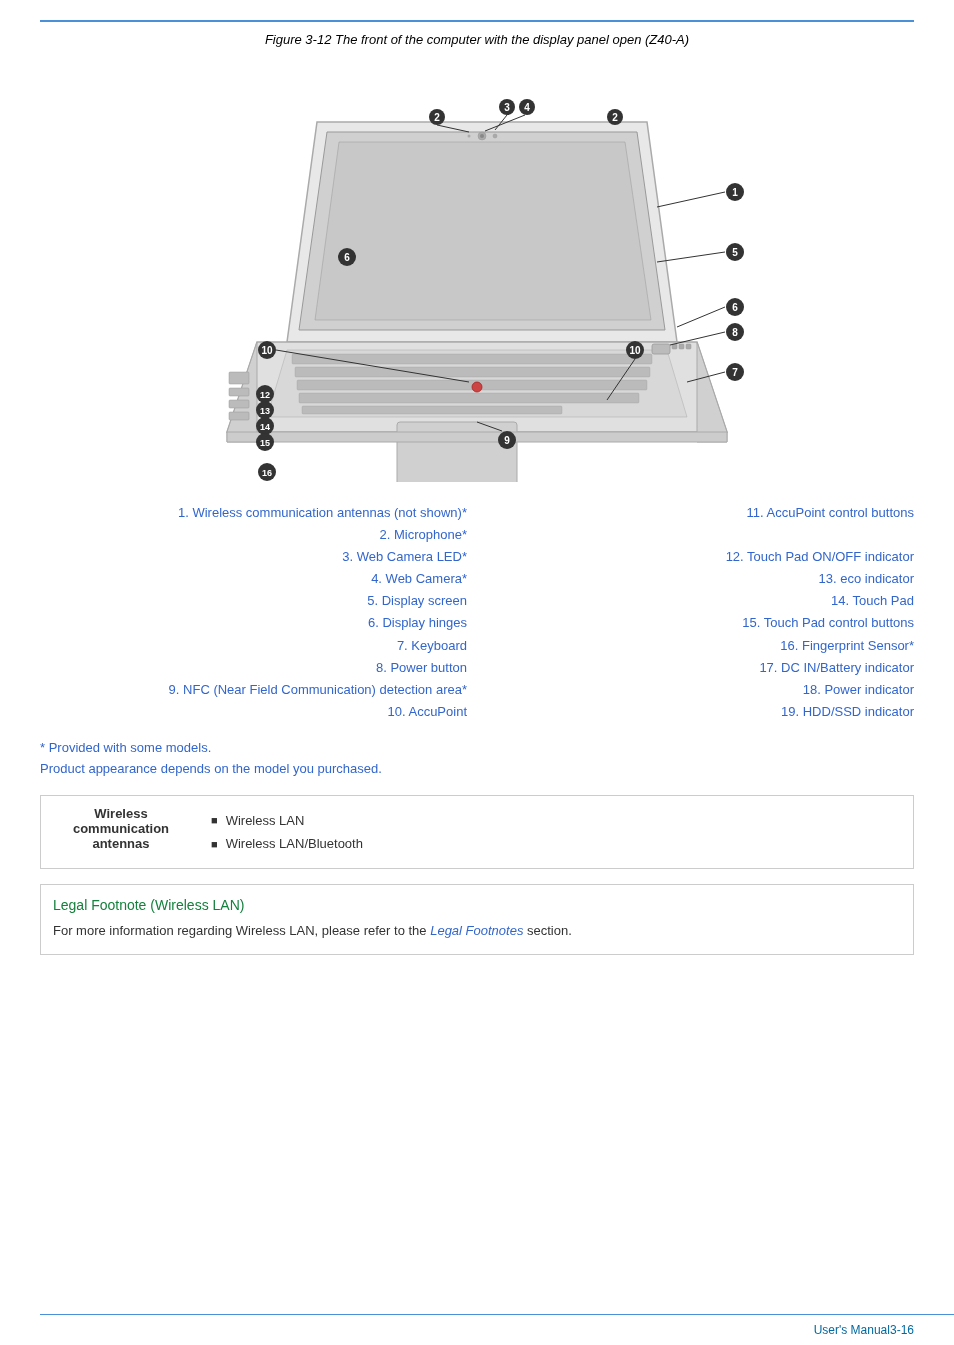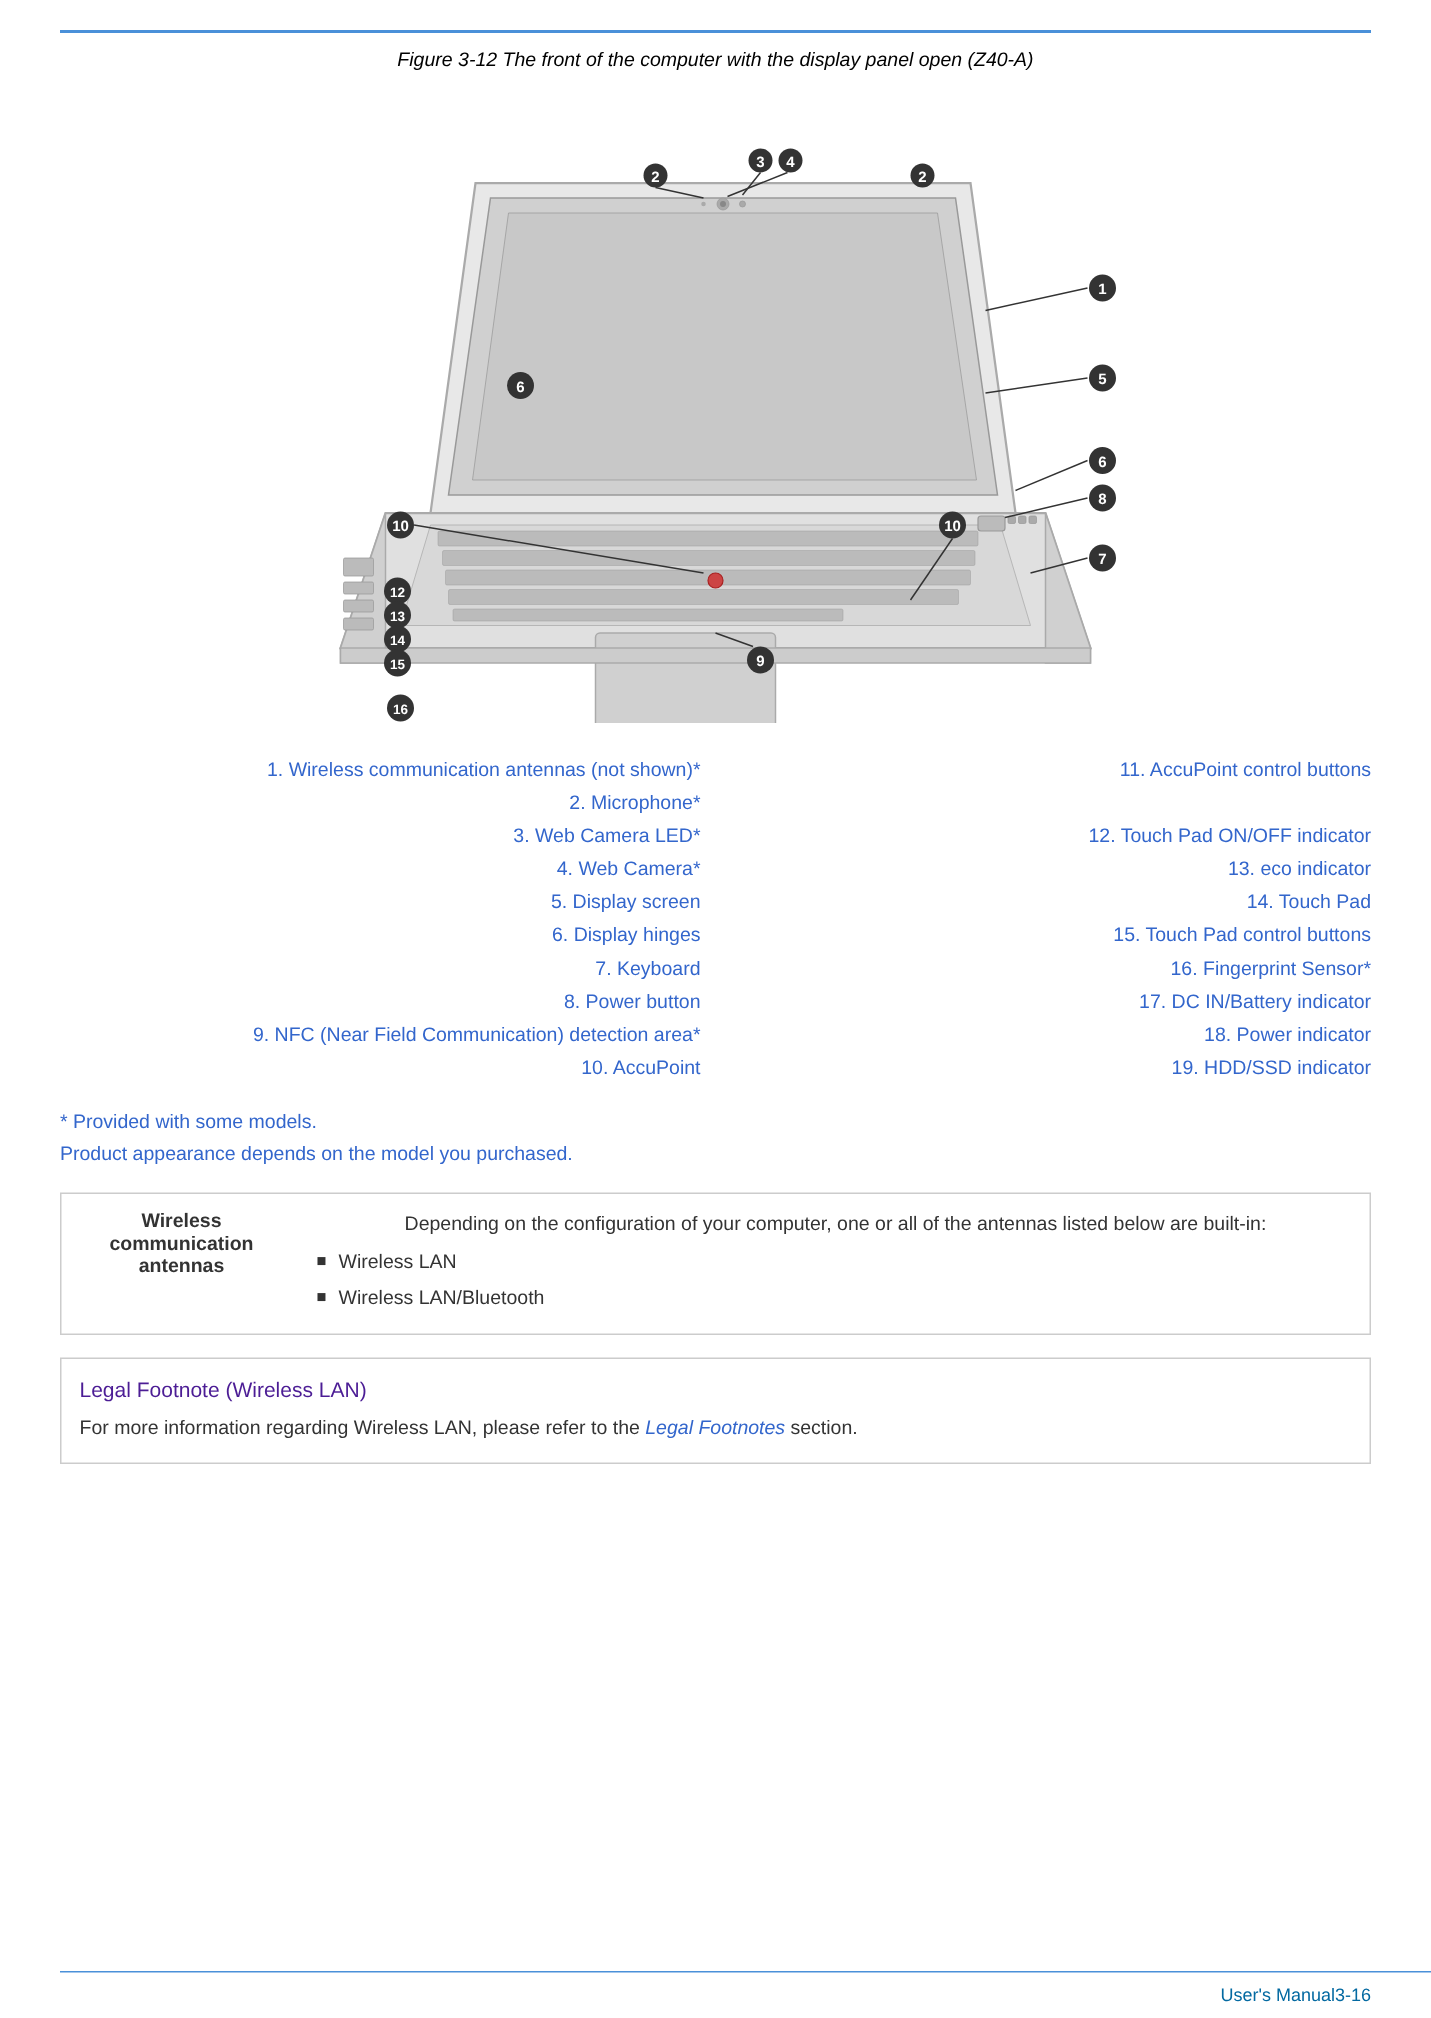--- a/index.html
+++ b/index.html
@@ -124,21 +124,21 @@
 
     .footnote-section {
       border: 1px solid #ccc;
       padding: 12px;
       margin-bottom: 15px;
     }
 
     .footnote-title {
       font-size: 14px;
       font-weight: normal;
-      color: #4c1d95;
+      color: #15803d;
       margin-bottom: 8px;
     }
 
     .footnote-content {
       font-size: 13px;
       color: #333;
       line-height: 1.6;
     }
 
     .footnote-content a {
@@ -336,21 +336,20 @@
   </div>
 
   <div class="table-section">
     <div class="table-row-item">
       <div class="table-cell-label">
         <span>Wireless</span><br>
         <span>communication</span><br>
         <span>antennas</span>
       </div>
       <div class="table-cell-content">
-        <p>Depending on the configuration of your computer, one or all of the antennas listed below are built-in:</p>
         <ul class="bullet-list">
           <li>
               <span>Wireless LAN</span>
             </li>
           <li>
               <span>Wireless LAN/Bluetooth</span>
             </li>
         </ul>
       </div>
     </div>

